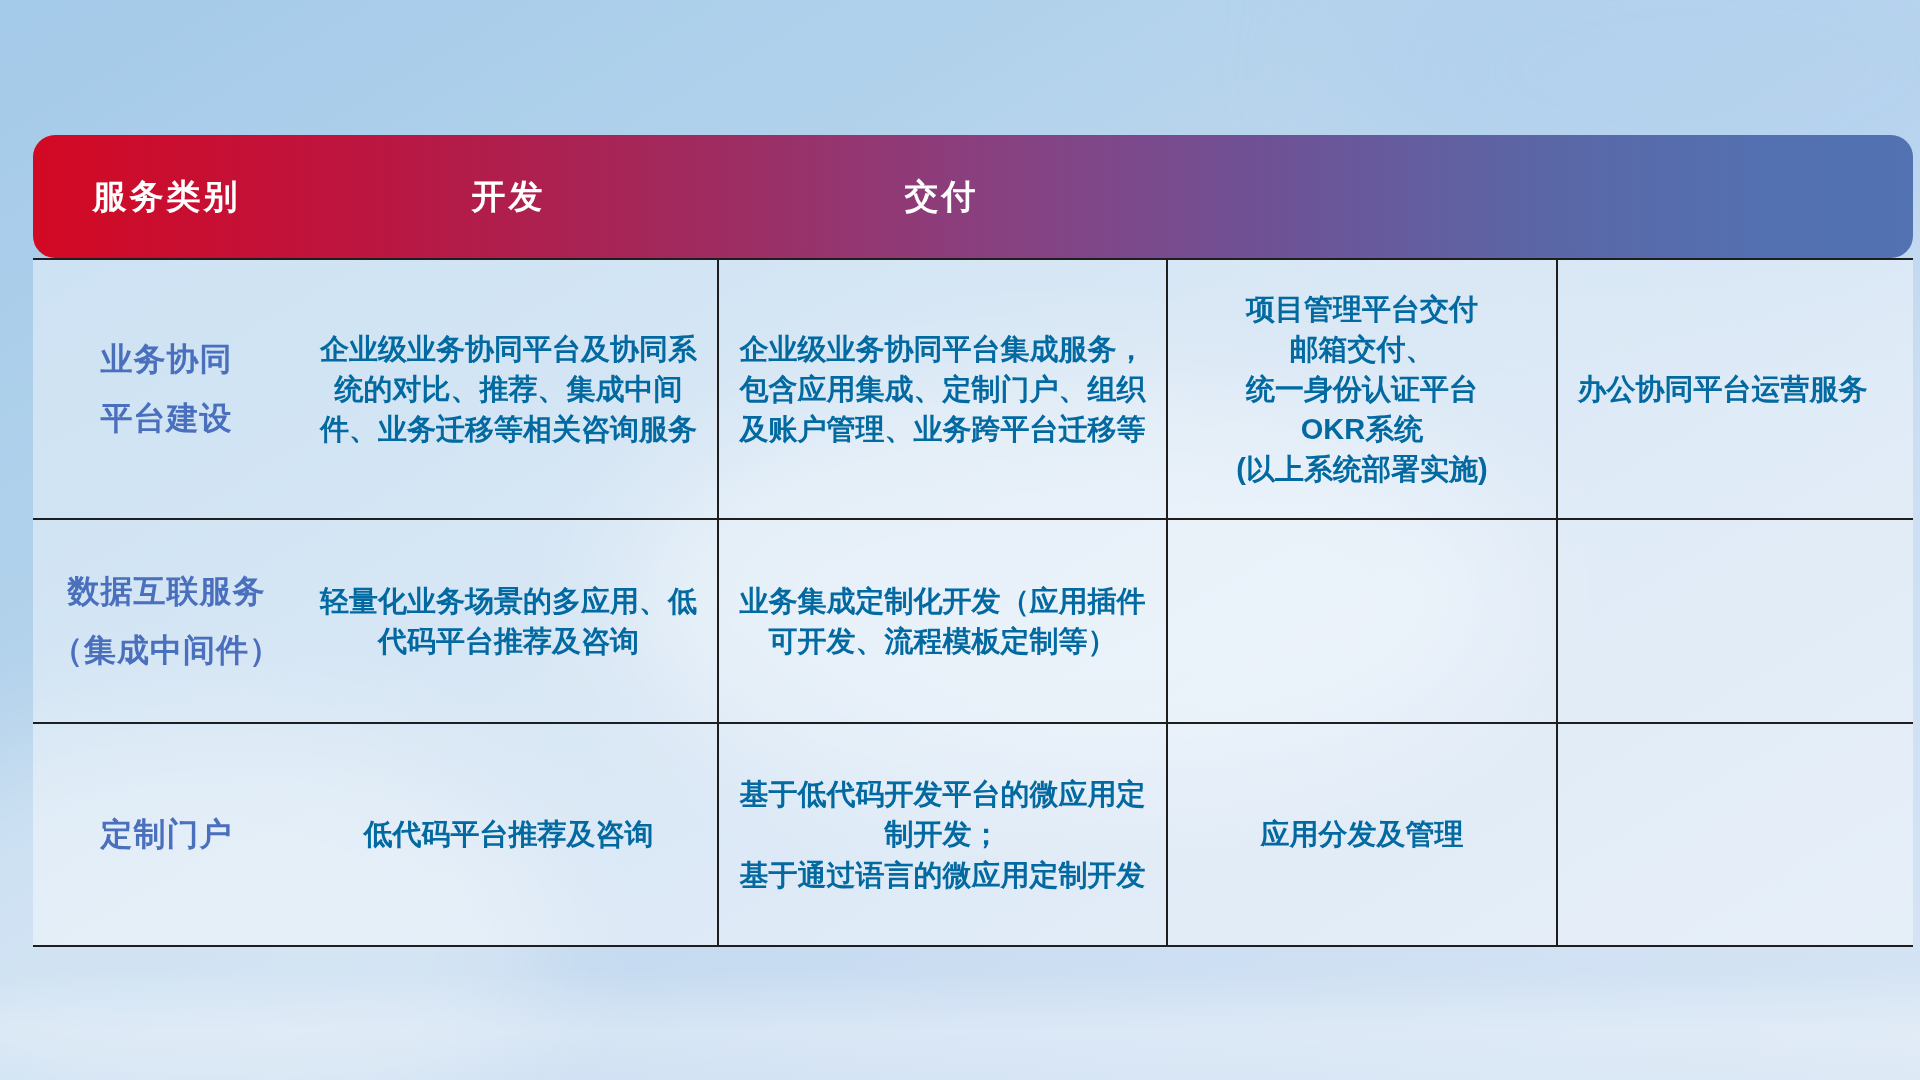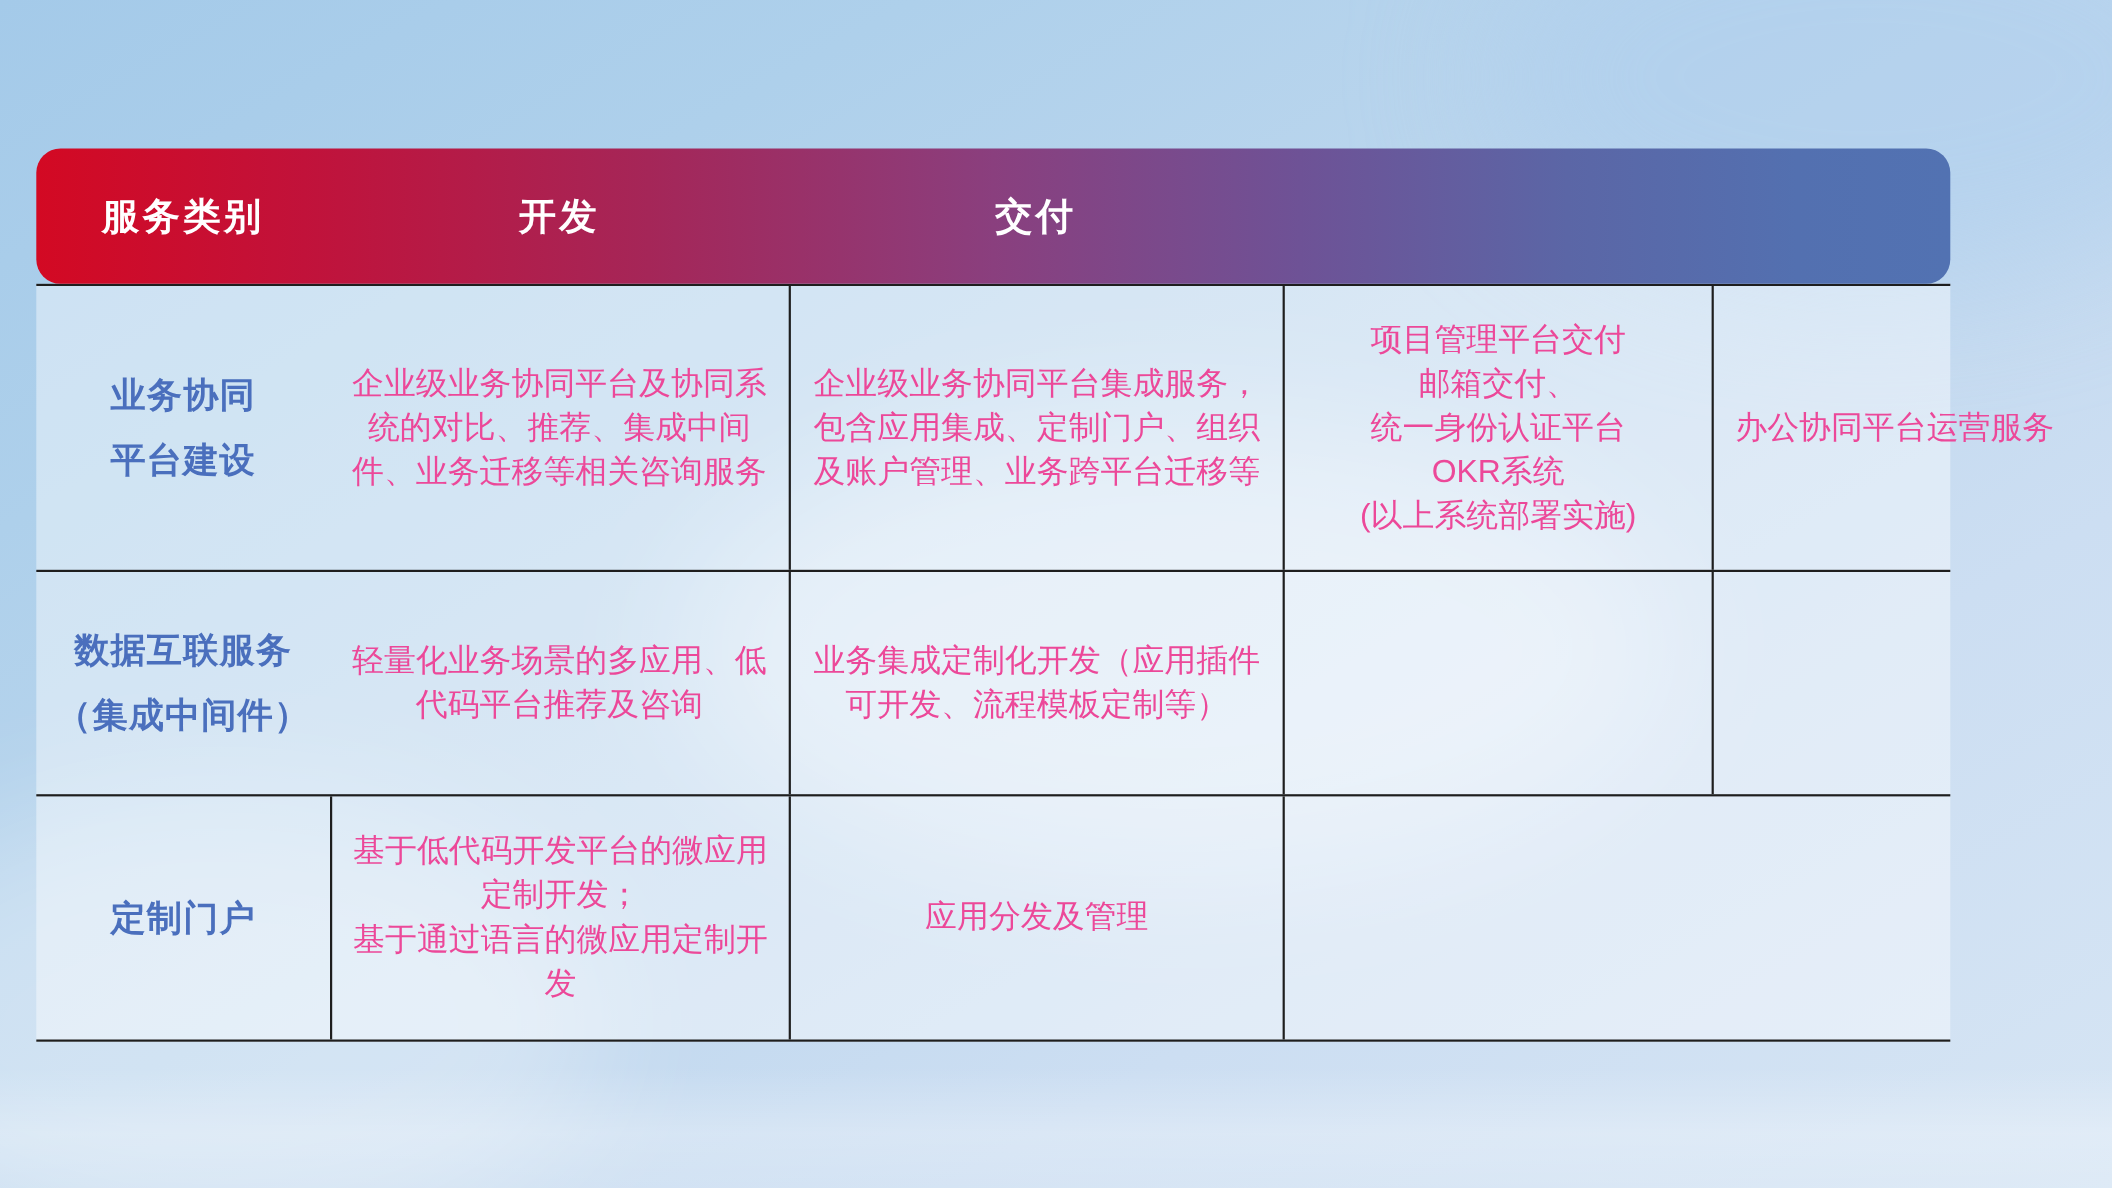--- a/index.html
+++ b/index.html
@@ -10,21 +10,21 @@
   }
   
   .bg-blob{position:absolute;border-radius:50%;filter:blur(60px);pointer-events:none;}
   .blob1{left:620px;top:380px;width:900px;height:420px;background:rgba(255,255,255,0.38);}
   .blob2{left:-150px;top:720px;width:700px;height:420px;background:rgba(255,255,255,0.30);}
   .blob3{left:1350px;top:-120px;width:700px;height:380px;background:rgba(173,206,236,0.55);}
   .bottom-band{position:absolute;left:0;bottom:0;width:1920px;height:110px;
     background:linear-gradient(180deg,rgba(255,255,255,0) 0%,rgba(255,255,255,0.28) 55%,rgba(255,255,255,0.18) 100%);
     pointer-events:none;}
 
-  .table-wrap{position:absolute;left:33px;top:135px;width:1740px;}
+  .table-wrap{position:absolute;left:33px;top:135px;width:1880px;}
 
   .header-row{
     display:grid;grid-template-columns:267px 417px 449px 390px 331px;
     height:123px;border-radius:22px;
     background:linear-gradient(90deg,#d30923 0%,#c1123a 14%,#a52658 32%,#8a3f7e 50%,#6e5296 66%,#5b66a6 80%,#5370b0 92%,#5272b2 100%);
     position:relative;z-index:2;
   }
   .header-cell{
     display:flex;align-items:center;justify-content:center;
     color:#ffffff;font-size:34px;font-weight:700;letter-spacing:3px;
@@ -40,22 +40,23 @@
     border-bottom:2px solid #1e1e1e;
     box-sizing:border-box;
   }
   .row-1{height:260px;}
   .row-2{height:204px;}
   .row-3{height:223px;}
   .cell{
     display:flex;align-items:center;justify-content:center;
     text-align:center;box-sizing:border-box;
     padding:10px 18px;
-    font-size:29px;line-height:1.38;color:#ec4899;
+    font-size:29px;line-height:1.38;color:#0369a1;
     white-space:pre-line;
+    font-weight:bold;
   }
   .cell.bordered{border-left:2px solid #1e1e1e;}
   .cat-cell{
     font-size:32px;font-weight:700;color:#4a6fbd;line-height:1.85;
     letter-spacing:1px;
   }
 </style>
 </head>
 <body>
 
@@ -91,20 +92,21 @@
       <div class="cell cat-cell">数据互联服务
 （集成中间件）</div>
       <div class="cell">轻量化业务场景的多应用、低代码平台推荐及咨询</div>
       <div class="cell bordered">业务集成定制化开发（应用插件可开发、流程模板定制等）</div>
       <div class="cell bordered"></div>
       <div class="cell bordered"></div>
     </div>
 
     <div class="body-row row-3">
       <div class="cell cat-cell">定制门户</div>
+      <div class="cell">低代码平台推荐及咨询</div>
       <div class="cell bordered">基于低代码开发平台的微应用定制开发；
 基于通过语言的微应用定制开发</div>
       <div class="cell bordered">应用分发及管理</div>
       <div class="cell bordered"></div>
     </div>
 
   </div>
 </div>
 
 </body></html>

